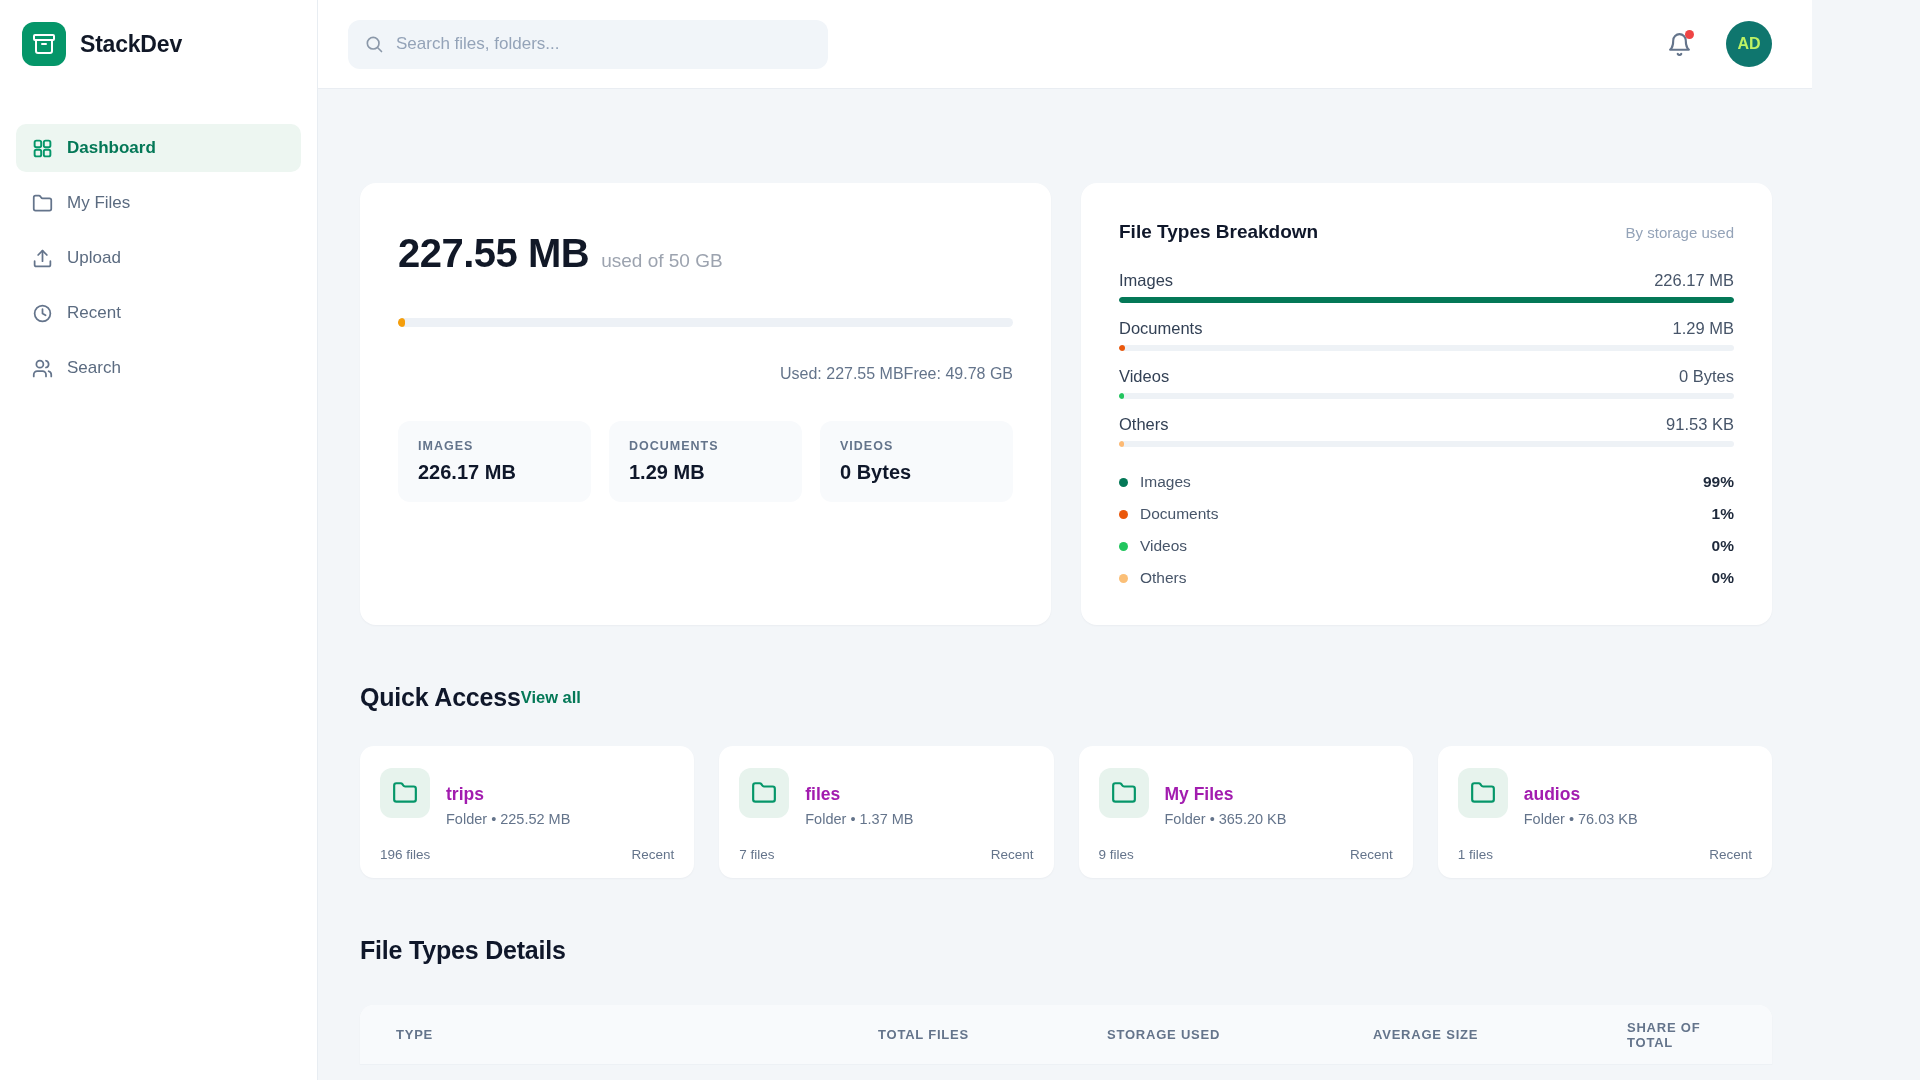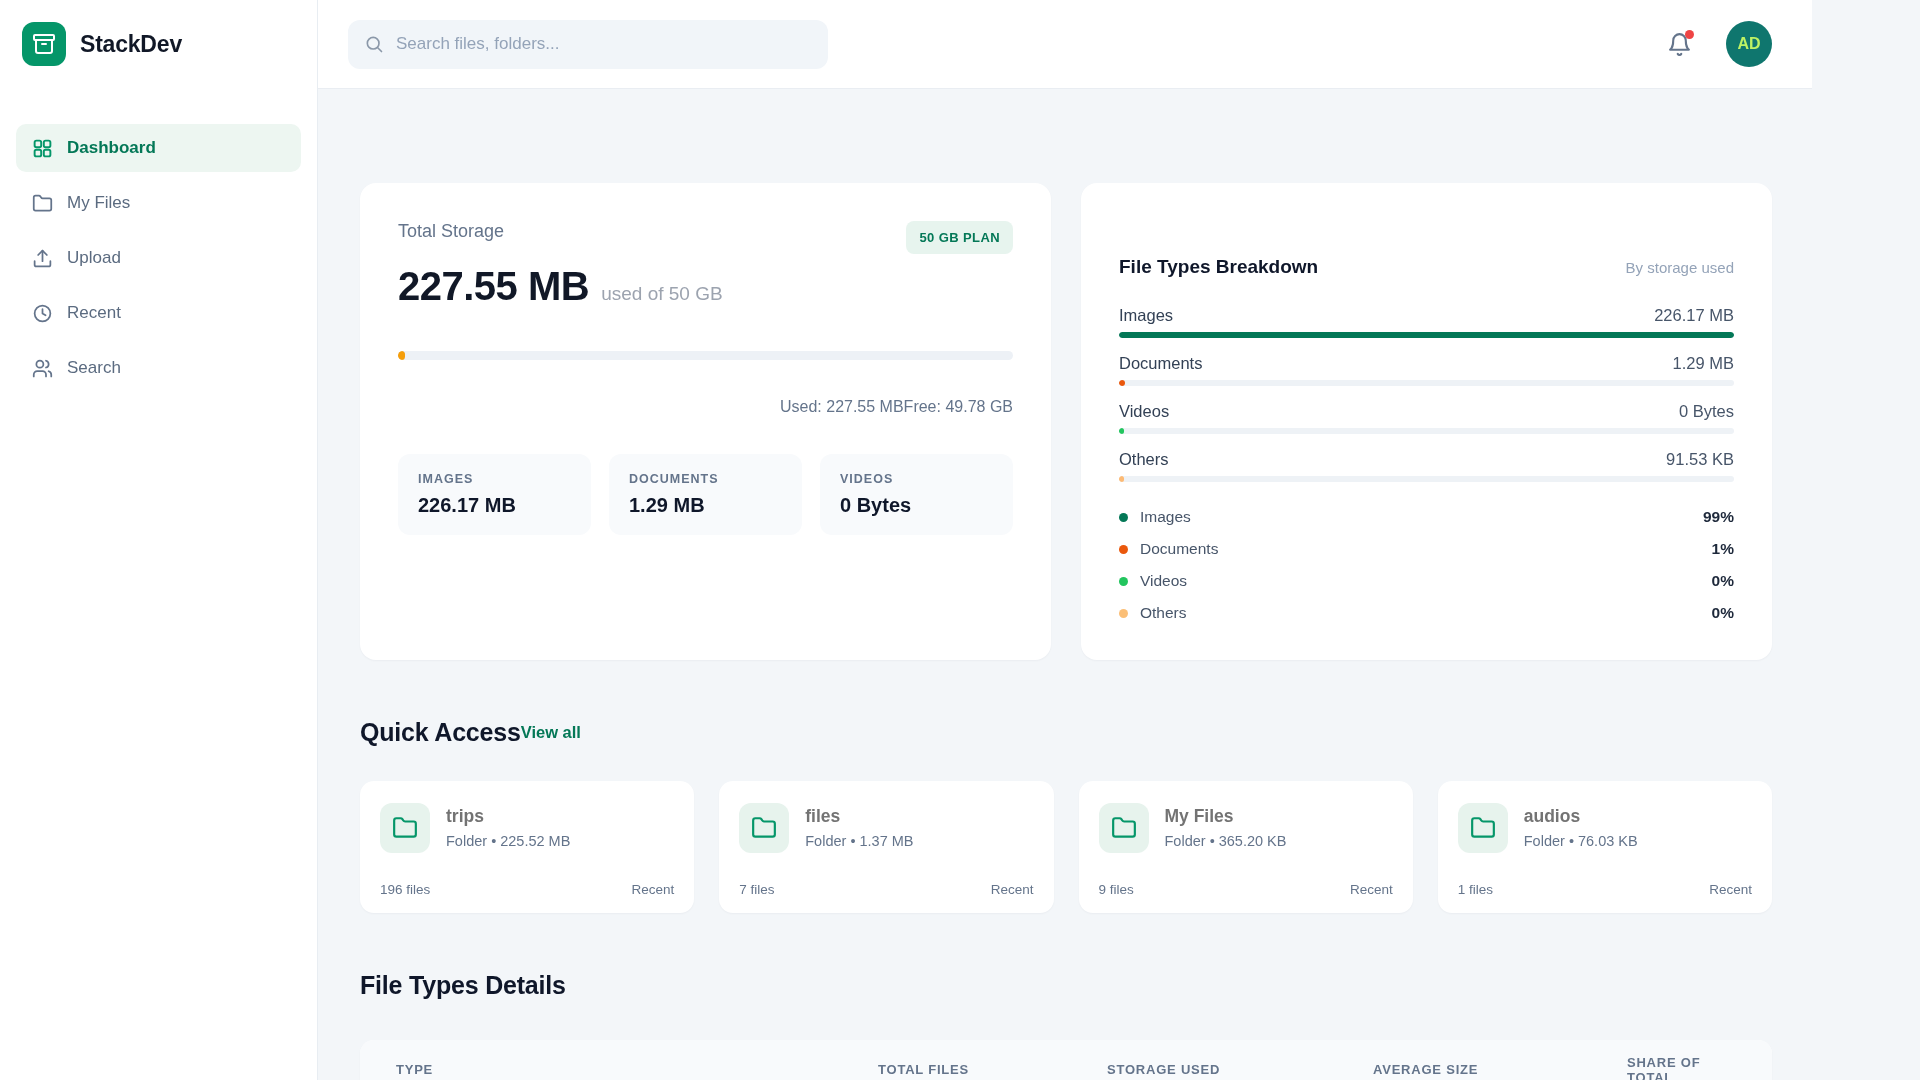--- a/index.html
+++ b/index.html
@@ -83,21 +83,21 @@
     margin-top:42px; height:9px; border-radius:99px; background:#edf1f6; overflow:hidden;
   }
   .progress-fill { height:100%; border-radius:99px; min-width:7px; }
   .usage-row { display:flex; justify-content:flex-end; margin-top:38px; font-size:16px; color:#64748b; }
   .stats-row { display:grid; grid-template-columns:1fr 1fr 1fr; gap:18px; margin-top:38px; }
   .stat-box { background:#f8fafc; border-radius:12px; padding:18px 20px; }
   .stat-label { font-size:12.5px; font-weight:600; letter-spacing:0.08em; color:#64748b; }
   .stat-value { margin-top:8px; font-size:20px; font-weight:700; color:#0f172a; }
 
   
-  .bd-head { display:flex; align-items:center; justify-content:space-between;margin-top:35px; }
+  .bd-head { display:flex; align-items:center; justify-content:space-between; }
   .bd-title { font-size:19px; font-weight:700; color:#0f172a; }
   .bd-sub { font-size:15px; color:#94a3b8; }
   .bd-rows { margin-top:28px; display:flex; flex-direction:column; gap:16px; }
   .bd-row-label { display:flex; justify-content:space-between; font-size:16.5px; }
   .bd-name { color:#334155; }
   .bd-value { color:#475569; }
   .bd-track { margin-top:7px; height:6px; border-radius:99px; background:#eef2f6; overflow:hidden; }
   .bd-fill { height:100%; border-radius:99px; min-width:5px; }
   .legend { margin-top:26px; display:flex; flex-direction:column; gap:14px; }
   .legend-row { display:flex; align-items:center; font-size:15.5px; }
@@ -112,21 +112,21 @@
   .qa-card {
     background:#fff; border-radius:14px; padding:22px 20px 16px 20px; height:132px;
     display:flex; flex-direction:column; justify-content:space-between; cursor:pointer;
     box-shadow:0 1px 2px rgba(15,23,42,0.04);
   }
   .qa-top { display:flex; align-items:flex-start; gap:16px; }
   .qa-icon {
     width:50px; height:50px; border-radius:12px; background:#e7f3ed;
     display:flex; align-items:center; justify-content:center; color:#059669; flex-shrink:0;
   }
-  .qa-name { font-size:17.5px; font-weight:700; color:#737373; margin-top:3px; }
+  .qa-name { font-size:17.5px; font-weight:700; color:#a21caf; margin-top:16px; }
   .qa-meta { font-size:14.5px; color:#64748b; margin-top:6px; }
   .qa-foot { display:flex; justify-content:space-between; font-size:13.5px; color:#64748b; }
 
   
   .details-title { margin-top:58px; }
   .table-card {
     margin-top:40px; background:#fff; border-radius:14px 14px 0 0; overflow:hidden;
     box-shadow:0 1px 2px rgba(15,23,42,0.04);
   }
   .t-grid { display:grid; grid-template-columns:482px 229px 266px 254px 1fr; align-items:center; padding:0 36px; }
@@ -228,24 +228,20 @@
         <div class="avatar">AD</div>
       </div>
     </header>
 
     <div class="content">
 
 
       <div class="cards-row">
 
         <section class="card">
-          <div class="ts-head">
-            <div class="ts-label">Total Storage</div>
-            <div class="plan-badge">50 GB PLAN</div>
-          </div>
           <div class="ts-number">
             <span class="ts-value">227.55 MB</span>
             <span class="ts-suffix">used of 50 GB</span>
           </div>
           <div class="progress-track">
             <div class="progress-fill" style="width: 0.45%; background-color: rgb(245, 158, 11);"></div>
           </div>
           <div class="usage-row">
             <span>Used: 227.55 MB</span>
             <span>Free: 49.78 GB</span>

